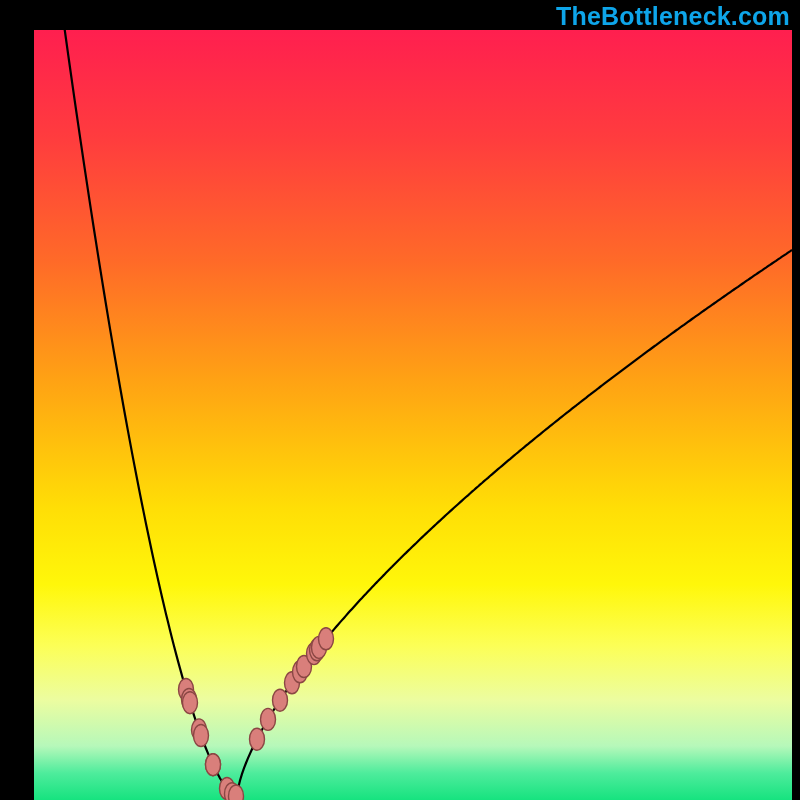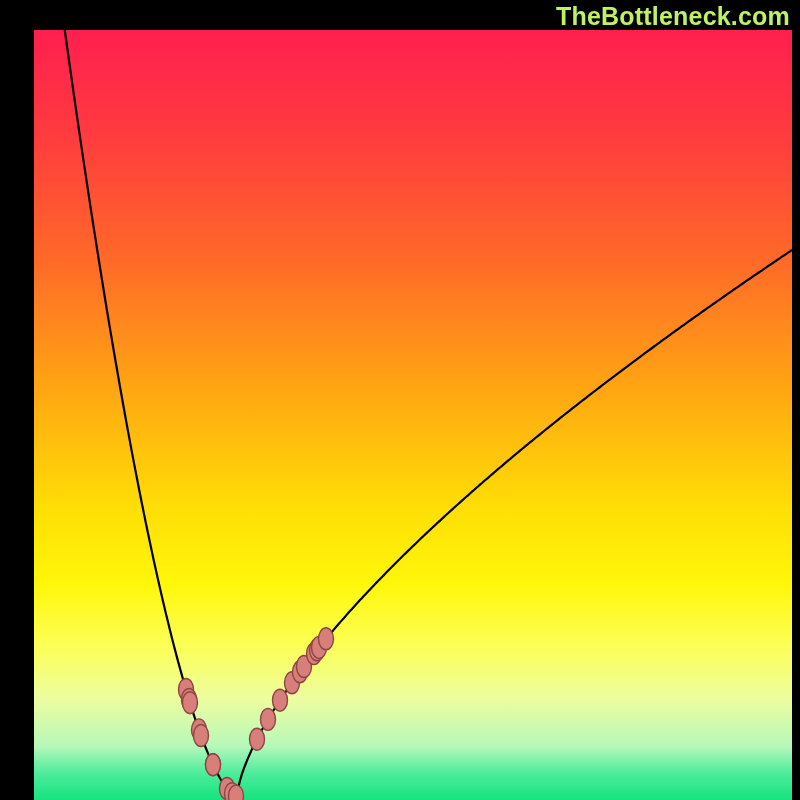--- a/index.html
+++ b/index.html
@@ -57,14 +57,14 @@
         <ellipse cx="246.0" cy="670.2" rx="7.5" ry="11" fill="#d97f7b" stroke="#8b4744" stroke-width="1.4"></ellipse>
         <ellipse cx="258.0" cy="652.8" rx="7.5" ry="11" fill="#d97f7b" stroke="#8b4744" stroke-width="1.4"></ellipse>
         <ellipse cx="266.0" cy="641.8" rx="7.5" ry="11" fill="#d97f7b" stroke="#8b4744" stroke-width="1.4"></ellipse>
         <ellipse cx="270.0" cy="636.5" rx="7.5" ry="11" fill="#d97f7b" stroke="#8b4744" stroke-width="1.4"></ellipse>
         <ellipse cx="280.0" cy="623.6" rx="7.5" ry="11" fill="#d97f7b" stroke="#8b4744" stroke-width="1.4"></ellipse>
         <ellipse cx="283.0" cy="619.8" rx="7.5" ry="11" fill="#d97f7b" stroke="#8b4744" stroke-width="1.4"></ellipse>
         <ellipse cx="285.0" cy="617.4" rx="7.5" ry="11" fill="#d97f7b" stroke="#8b4744" stroke-width="1.4"></ellipse>
         <ellipse cx="292.0" cy="608.8" rx="7.5" ry="11" fill="#d97f7b" stroke="#8b4744" stroke-width="1.4"></ellipse>
       </svg>
   </div>
-  <div id="watermark" style="color: #bef264; font-size: 25px; right: 10px; top: 2px;">TheBottleneck.com</div>
+  <div id="watermark" style="color: #0ea5e9; font-size: 25px; right: 10px; top: 2px;">TheBottleneck.com</div>
 </div>
 
 </body></html>

